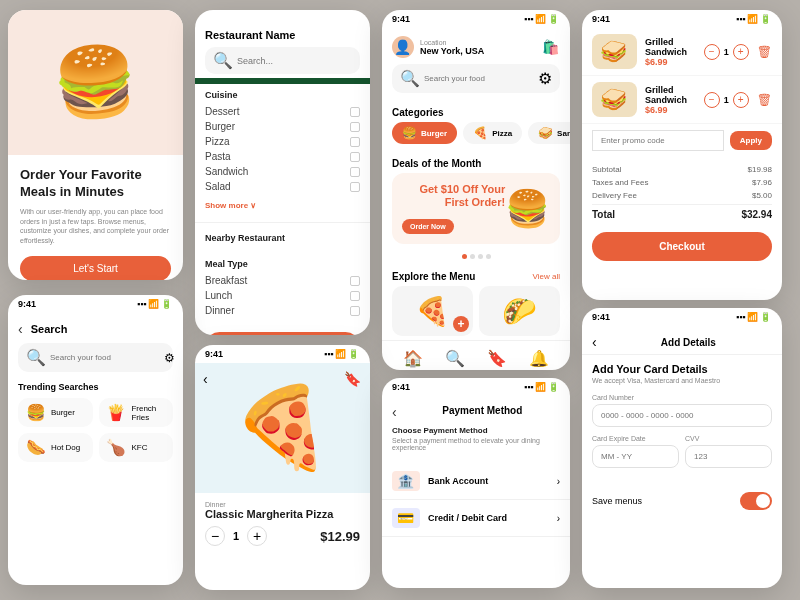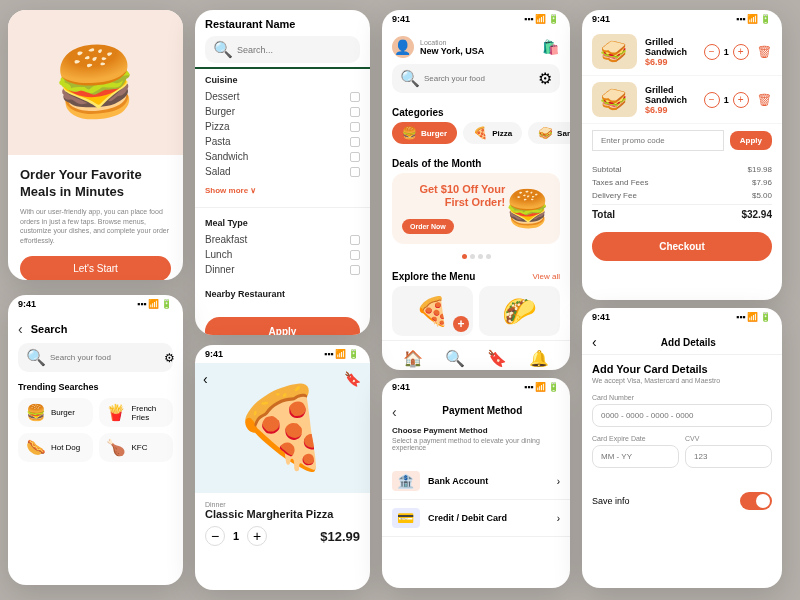--- a/index.html
+++ b/index.html
@@ -61,21 +61,21 @@
       cursor: pointer;
       display: block;
       text-align: center;
     }
 
     
     .screen-filter {
       left: 195px; top: 10px;
       width: 175px; height: 325px;
     }
-    .filter-header { padding: 8px 10px 4px; border-bottom: 2px solid #14532d; }
+    .filter-header { padding: 19px 10px 4px; border-bottom: 6px solid #14532d; }
     .filter-title { font-size: 11px; font-weight: 600; margin-bottom: 6px; }
     .search-box {
       display: flex; align-items: center;
       background: #f5f5f5; border-radius: 10px;
       padding: 4px 8px; gap: 4px;
     }
     .search-box input {
       border: none; background: transparent; font-size: 9px; outline: none; width: 100%;
     }
     .filter-section { padding: 6px 10px; }
@@ -307,36 +307,36 @@
       <div class="checkbox"></div>
     </div>
     <div class="filter-item">
       <span>Salad</span>
       <div class="checkbox"></div>
     </div>
     <span class="show-more">Show more ∨</span>
   </div>
   <hr class="divider">
   <div class="filter-section">
+    <div class="filter-section-title">Nearby Restaurant</div>
+  </div>
+  <div class="filter-section">
     <div class="filter-section-title">Meal Type</div>
     <div class="filter-item">
       <span>Breakfast</span>
       <div class="checkbox"></div>
     </div>
     <div class="filter-item">
       <span>Lunch</span>
       <div class="checkbox"></div>
     </div>
     <div class="filter-item">
       <span>Dinner</span>
       <div class="checkbox"></div>
     </div>
-  </div>
-  <div class="filter-section">
-    <div class="filter-section-title">Nearby Restaurant</div>
   </div>
   <button class="btn-apply">Apply</button>
 </div>
 
 <div class="screen screen-home">
   <div class="status-bar">
     <span>9:41</span>
     <div class="status-icons">
       <span>▪▪▪</span>
       <span>📶</span>
@@ -594,18 +594,18 @@
         <label class="form-label">Card Expire Date</label>
         <input class="form-input" type="text" placeholder="MM - YY" style="">
       </div>
       <div class="form-group">
         <label class="form-label">CVV</label>
         <input class="form-input" type="text" placeholder="123" style="">
       </div>
     </div>
   </div>
   <div class="save-row">
-    <span class="save-label">Save info</span>
+    <span class="save-label">Save menus</span>
     <div class="toggle">
       <div class="toggle-knob"></div>
     </div>
   </div>
 </div>
 
 </body></html>

